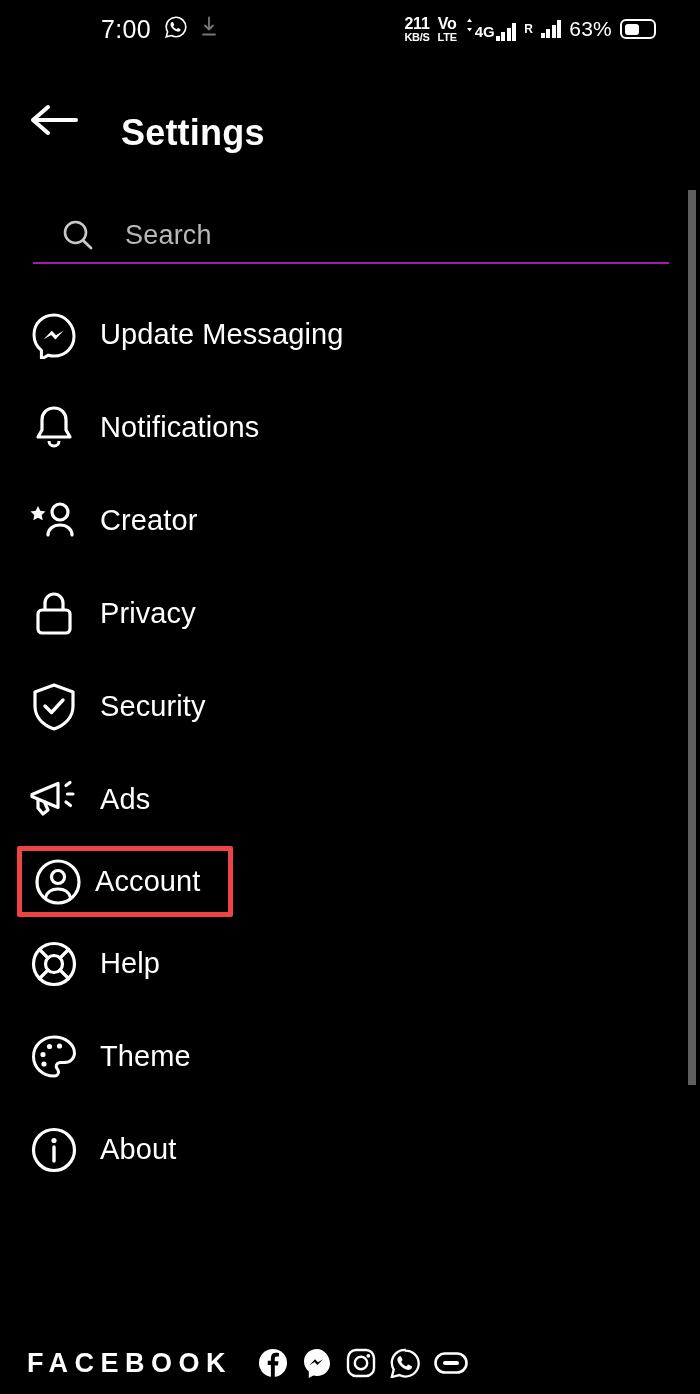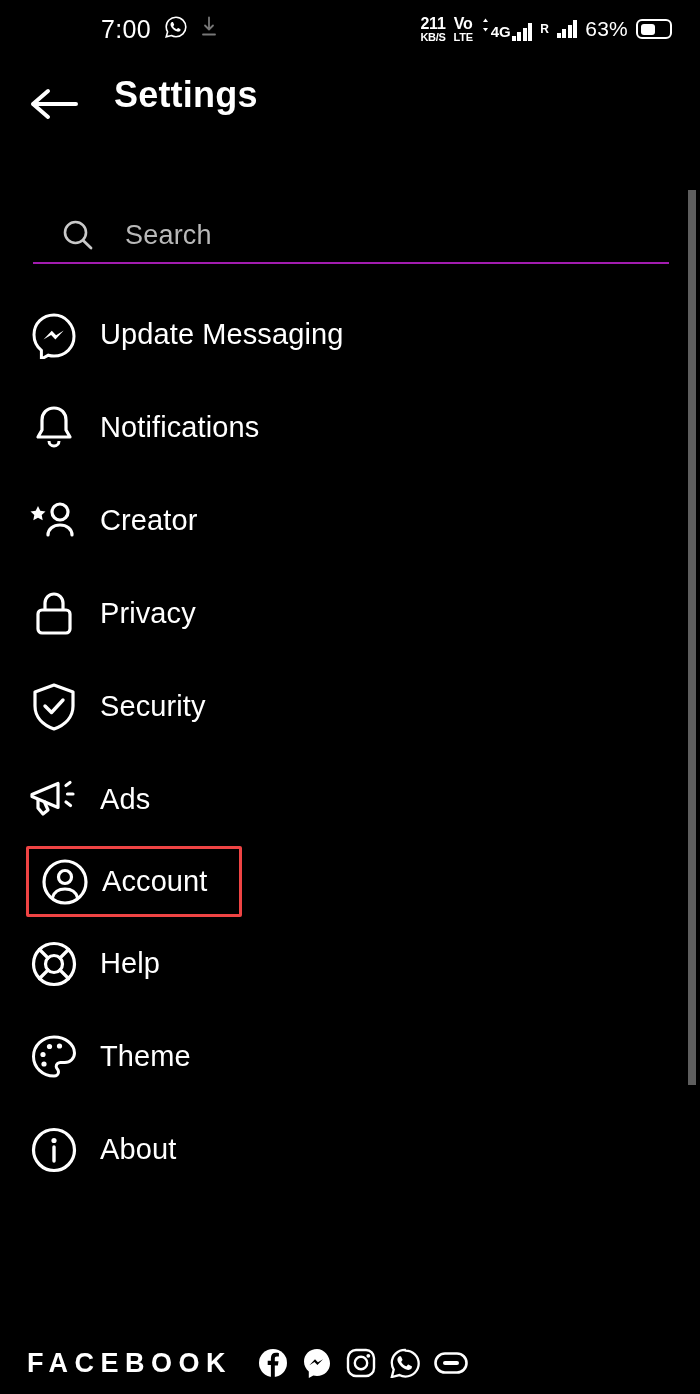--- a/index.html
+++ b/index.html
@@ -19,21 +19,21 @@
 
   
   .status-bar {
     position: absolute;
     top: 0; left: 0;
     width: 700px;
     height: 58px;
     display: flex;
     align-items: center;
     box-sizing: border-box;
-    padding: 0 28px 0 0;
+    padding: 0 44px 0 0;
   }
   .sb-left {
     display: flex;
     align-items: center;
     gap: 13px;
     margin-left: 101px;
   }
   .sb-time {
     font-size: 25px;
     font-weight: 400;
@@ -100,21 +100,22 @@
     background: #fff;
     border-radius: 3px;
   }
 
   
   .app-header {
     position: absolute;
     top: 74px; left: 0;
     width: 596px; height: 80px;
     display: flex;
-    align-items: flex-start;
+    align-items: flex-end;
+    gap: 7px;
   }
   .back-btn {
     width: 64px; height: 64px;
     margin-left: 22px;
     display: flex;
     align-items: center;
     justify-content: center;
     cursor: pointer;
   }
   .page-title {
@@ -168,23 +169,23 @@
     justify-content: center;
     flex: none;
   }
   .row .label {
     margin-left: 18px;
     font-size: 29px;
     letter-spacing: 0.1px;
     color: #fff;
   }
   .row.highlighted {
-    border: 3px solid #ef4444;
+    border: 5px solid #ef4444;
     width: 216px;
-    margin-left: 26px;
+    margin-left: 17px;
     height: 71px;
     border-radius: 2px;
   }
   .row.highlighted .ico { margin-left: 8px; }
   .row.highlighted .label { margin-left: 9px; }
 
   
   .footer {
     position: absolute;
     bottom: 0; left: 0;

